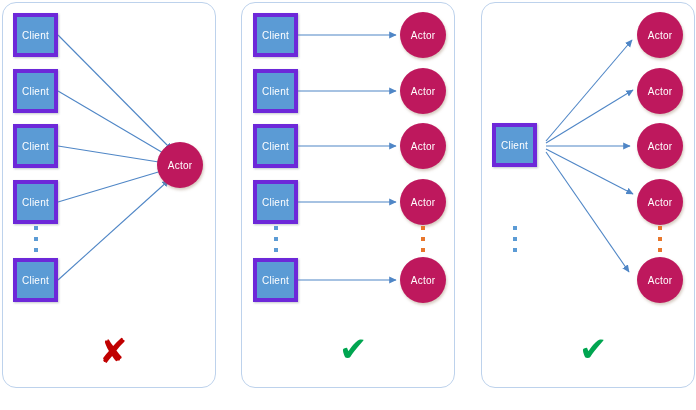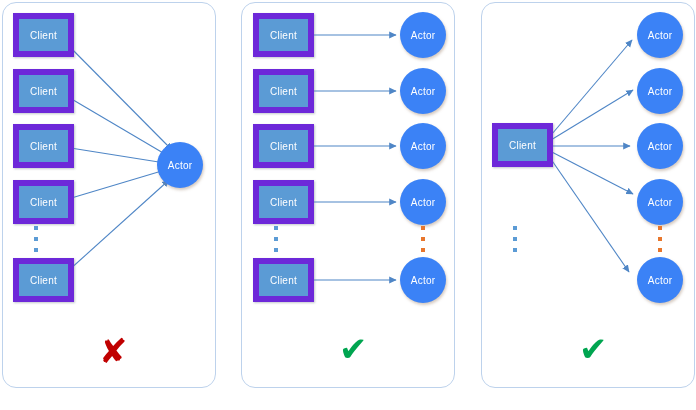--- a/index.html
+++ b/index.html
@@ -24,40 +24,40 @@
     border-radius: 14px;
     background: #ffffff;
     box-sizing: border-box;
   }
   .panel-1 { left: 2px;   top: 2px; width: 214px; height: 386px; }
   .panel-2 { left: 241px; top: 2px; width: 214px; height: 386px; }
   .panel-3 { left: 481px; top: 2px; width: 214px; height: 386px; }
 
   .node-box {
     position: absolute;
-    width: 61px;
+    width: 45px;
     height: 44px;
     background: #5B9BD5;
-    border: 6px solid #6d28d9;
+    border: 4px solid #6d28d9;
     box-sizing: border-box;
     color: #FFFFFF;
     font-size: 10px;
     display: flex;
     align-items: center;
     justify-content: center;
     box-shadow: 1px 1px 2px rgba(120,130,140,0.45);
     letter-spacing: 0.2px;
   }
 
   .node-circle {
     position: absolute;
     width: 46px;
     height: 46px;
     border-radius: 50%;
-    background: #3b82f6;
+    background: #be185d;
     color: #FFFFFF;
     font-size: 10px;
     display: flex;
     align-items: center;
     justify-content: center;
     box-shadow: 1px 2px 3px rgba(150,120,95,0.40);
     letter-spacing: 0.2px;
   }
 
   .vdots {

